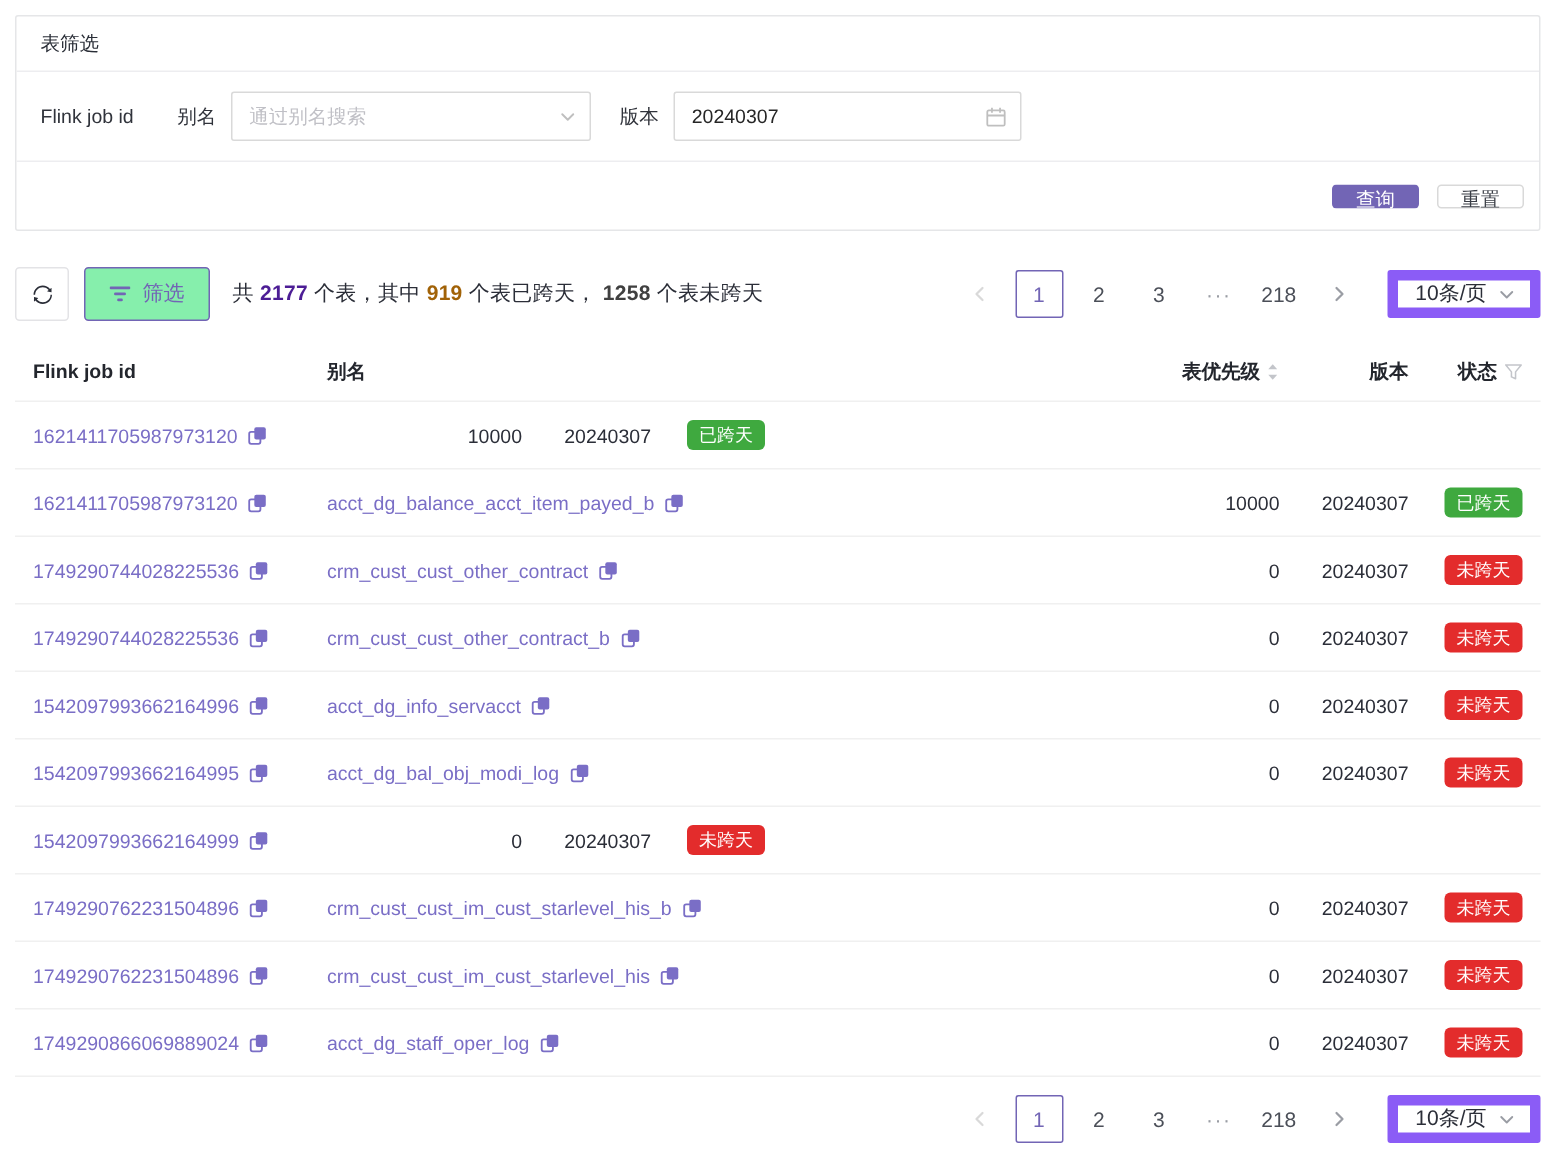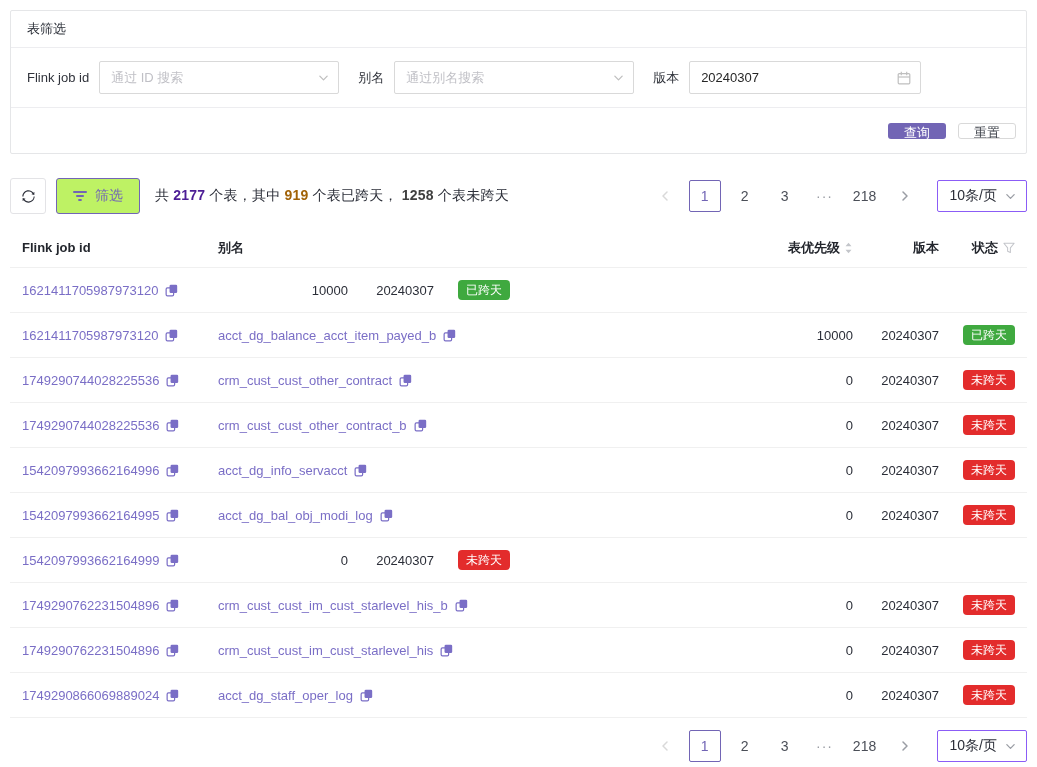--- a/index.html
+++ b/index.html
@@ -22,36 +22,36 @@
   .card-footer { display:flex; justify-content:flex-end; align-items:center; gap:12px; padding:6px 10px; height:45px; }
   .btn { height:16px; padding:0 15px; font-size:13px; border-radius:3px; cursor:pointer; font-family:inherit; }
   .btn-primary { border:1px solid transparent; color:#fff; }
   .btn-default { background:#fff; border:1px solid #d9d9d9; color:#3a3e46; }
 
   
   .toolbar { display:flex; align-items:center; margin:24px 10px 0 10px; height:36px; }
   .icon-btn { width:36px; height:36px; display:flex; align-items:center; justify-content:center;
     border:1px solid #e3e3e6; border-radius:3px; background:#fff; color:#2b2e38; cursor:pointer; }
   .filter-btn { display:flex; align-items:center; gap:8px; height:36px; padding:0 16px; margin-left:10px;
-    background:#bef264; border:1px solid; border-radius:3px; font-size:14px; cursor:pointer; font-family:inherit; }
+    background:#86efac; border:1px solid; border-radius:3px; font-size:14px; cursor:pointer; font-family:inherit; }
   .summary { font-size:14px; color:#2b2e38; margin-left:15px; letter-spacing:.2px; }
   .summary b { font-weight:700; }
   .toolbar-spacer { flex:1; }
 
   
   .pagination { display:flex; align-items:center; }
   .page-item { min-width:32px; height:32px; display:flex; align-items:center; justify-content:center;
     margin-left:8px; font-size:14px; color:#4b4f58; background:#fff; border:1px solid transparent;
     border-radius:2px; cursor:pointer; user-select:none; }
   .page-item.active { border-color:var(--accent); color:var(--accent); }
   .page-item.arrow-prev { color:#d9d9d9; cursor:default; margin-left:0; }
   .page-item.arrow-next { color:#9a9da4; }
   .page-item.ellipsis { color:#9a9da4; letter-spacing:1px; }
   .page-size { display:flex; align-items:center; gap:8px; height:32px; margin-left:16px; padding:0 10px 0 12px;
-    border:1px solid #8b5cf6; border-radius:2px; font-size:14px; color:#2b2e38; background:#fff; cursor:pointer; }
+    border:7px solid #8b5cf6; border-radius:2px; font-size:14px; color:#2b2e38; background:#fff; cursor:pointer; }
 
   
   .table { margin:14px 10px 0 10px; }
   .t-row { display:flex; align-items:center; padding:0 12px; border-bottom:1px solid #f0f0f0; }
   .t-head { height:40px; font-weight:700; font-size:13px; color:#23262d; }
   .t-body .t-row { height:45px; font-size:13px; }
   .col-id { width:196px; display:flex; align-items:center; gap:7px; }
   .col-alias { flex:1; display:flex; align-items:center; gap:7px; }
   .col-priority { width:130px; display:flex; justify-content:flex-end; align-items:center; gap:4px; text-align:right; }
   .col-version { width:86px; text-align:right; }
@@ -66,28 +66,20 @@
 </style>
 </head>
 <body>
 
 <div class="filter-card">
   <div class="card-header">表筛选</div>
 
   <div class="filter-row">
     <div class="filter-item">
       <span class="filter-label">Flink job id</span>
-      <div class="field-box w-select">
-        <input type="text" placeholder="通过 ID 搜索" style="">
-        <span class="suffix-icon">
-          <svg width="11" height="11" viewBox="0 0 12 12">
-              <path d="M2 4l4 4 4-4" fill="none" stroke="currentColor" stroke-width="1.4" stroke-linecap="round" stroke-linejoin="round"></path>
-            </svg>
-        </span>
-      </div>
     </div>
 
     <div class="filter-item">
       <span class="filter-label">别名</span>
       <div class="field-box w-select">
         <input type="text" placeholder="通过别名搜索" style="">
         <span class="suffix-icon">
           <svg width="11" height="11" viewBox="0 0 12 12">
               <path d="M2 4l4 4 4-4" fill="none" stroke="currentColor" stroke-width="1.4" stroke-linecap="round" stroke-linejoin="round"></path>
             </svg>

